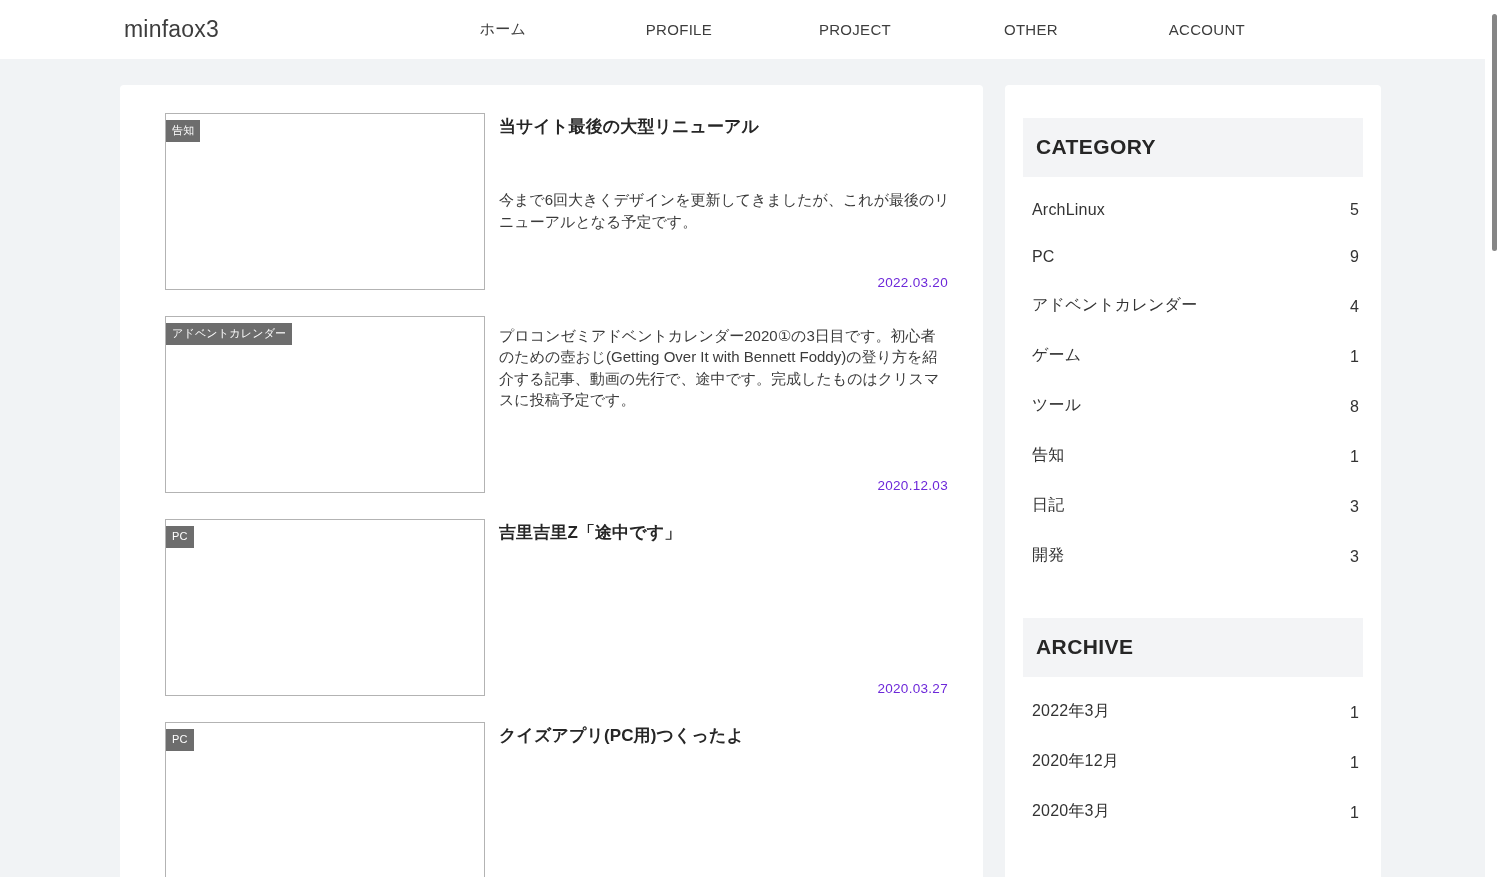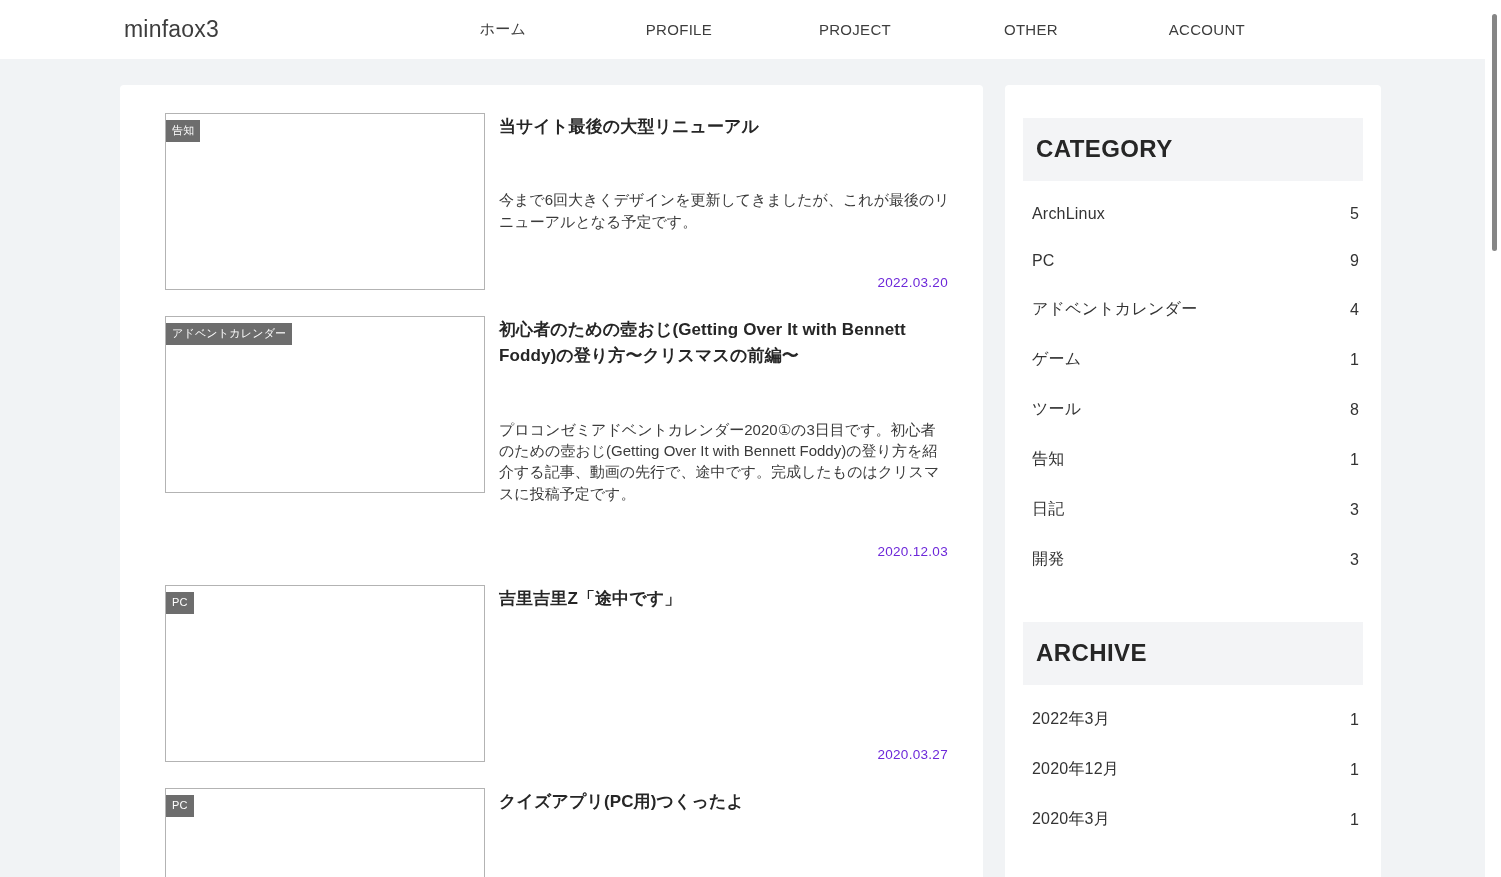--- a/index.html
+++ b/index.html
@@ -148,33 +148,33 @@
     background: #ffffff;
     border-radius: 4px;
     padding: 33px 18px 30px 18px;
     min-height: 800px;
   }
 
   .widget + .widget { margin-top: 38px; }
 
   .widget-title {
     background: #f3f4f6;
-    font-size: 24px;
+    font-size: 21px;
     font-weight: bold;
     color: #262626;
     padding: 17px 12px 18px 13px;
     letter-spacing: 0.4px;
   }
 
   .widget-list { list-style: none; margin-top: 9px; }
 
   .widget-row {
     display: flex;
     justify-content: space-between;
-    align-items: center;
+    align-items: flex-end;
     font-size: 16px;
     color: #333333;
     padding: 15px 4px 14px 9px;
     text-decoration: none;
     letter-spacing: 0.2px;
   }
 
   .widget-row .label { white-space: nowrap; }
   .widget-row .count { color: #333333; }
 
@@ -235,21 +235,20 @@
         <p class="post-excerpt">今まで6回大きくデザインを更新してきましたが、これが最後のリニューアルとなる予定です。</p>
         <div class="post-date">2022.03.20</div>
       </div>
     </article>
 
     <article class="post">
       <div class="post-thumb">
         <span class="cat-badge">アドベントカレンダー</span>
       </div>
       <div class="post-body">
-        <a class="post-title" href="#">初心者のための壺おじ(Getting Over It with Bennett Foddy)の登り方〜クリスマスの前編〜</a>
         <p class="post-excerpt">プロコンゼミアドベントカレンダー2020①の3日目です。初心者のための壺おじ(Getting Over It with Bennett Foddy)の登り方を紹介する記事、動画の先行で、途中です。完成したものはクリスマスに投稿予定です。</p>
         <div class="post-date">2020.12.03</div>
       </div>
     </article>
 
     <article class="post">
       <div class="post-thumb">
         <span class="cat-badge">PC</span>
       </div>
       <div class="post-body">

